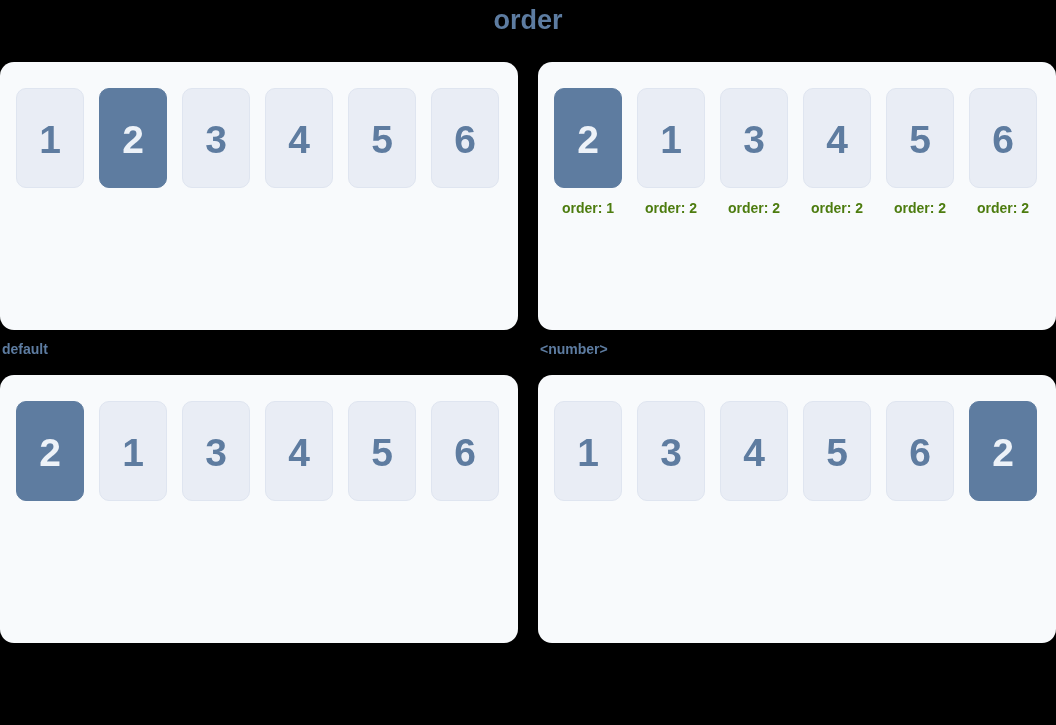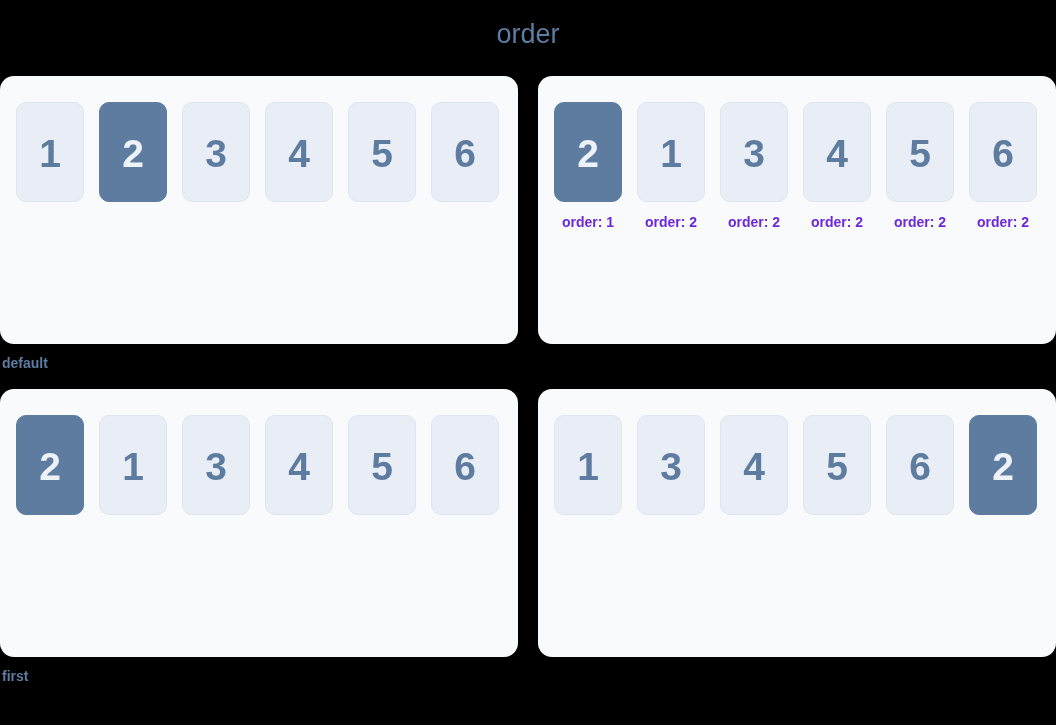--- a/index.html
+++ b/index.html
@@ -8,22 +8,22 @@
     background: #000000;
     width: 1056px;
     height: 725px;
     overflow: hidden;
     font-family: "Liberation Sans", "DejaVu Sans", sans-serif;
   }
   .page-title {
     text-align: center;
     color: #5d7ca1;
     font-size: 27px;
-    font-weight: 400;
-    padding-top: 20px;
+    font-weight: 700;
+    padding-top: 6px;
     height: 28px;
     line-height: 28px;
   }
   .demo-grid {
     display: grid;
     grid-template-columns: 1fr 1fr;
     column-gap: 20px;
     margin-top: 28px;
   }
   .demo-cell { display: flex; flex-direction: column; }
@@ -59,21 +59,21 @@
   }
   .box.hl {
     background: #5e7ca0;
     border-color: #5e7ca0;
     color: #edf2f8;
   }
   .order-label {
     margin-top: 12px;
     font-size: 14px;
     font-weight: 600;
-    color: #6d28d9;
+    color: #4d7c0f;
     white-space: nowrap;
   }
   .caption {
     margin: 9px 0 16px 2px;
     color: #5d7ca1;
     font-size: 14px;
     font-weight: 600;
     height: 20px;
     line-height: 20px;
   }
@@ -129,20 +129,21 @@
       </div>
       <div class="flex-item">
         <div class="box">5</div>
         <div class="order-label">order: 2</div>
       </div>
       <div class="flex-item">
         <div class="box">6</div>
         <div class="order-label">order: 2</div>
       </div>
     </div>
+    <div class="caption">&lt;number&gt;</div>
   </div>
 
   <div class="demo-cell">
     <div class="panel">
       <div class="flex-item">
           <div class="box hl">2</div>
         </div>
       <div class="flex-item">
           <div class="box">1</div>
         </div>
@@ -152,21 +153,20 @@
       <div class="flex-item">
           <div class="box">4</div>
         </div>
       <div class="flex-item">
           <div class="box">5</div>
         </div>
       <div class="flex-item">
           <div class="box">6</div>
         </div>
     </div>
-    <div class="caption">first</div>
   </div>
 
   <div class="demo-cell">
     <div class="panel">
       <div class="flex-item">
           <div class="box">1</div>
         </div>
       <div class="flex-item">
           <div class="box">3</div>
         </div>

